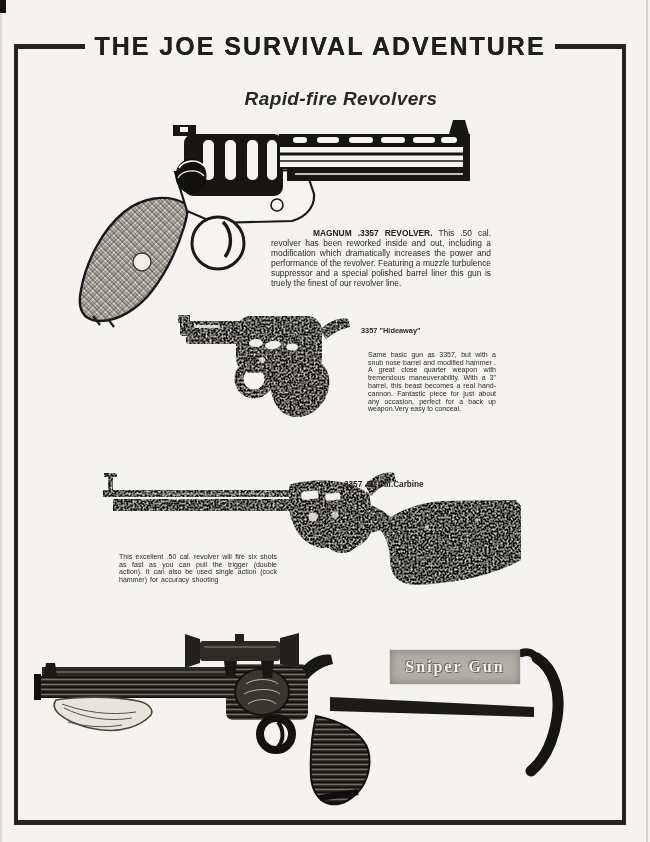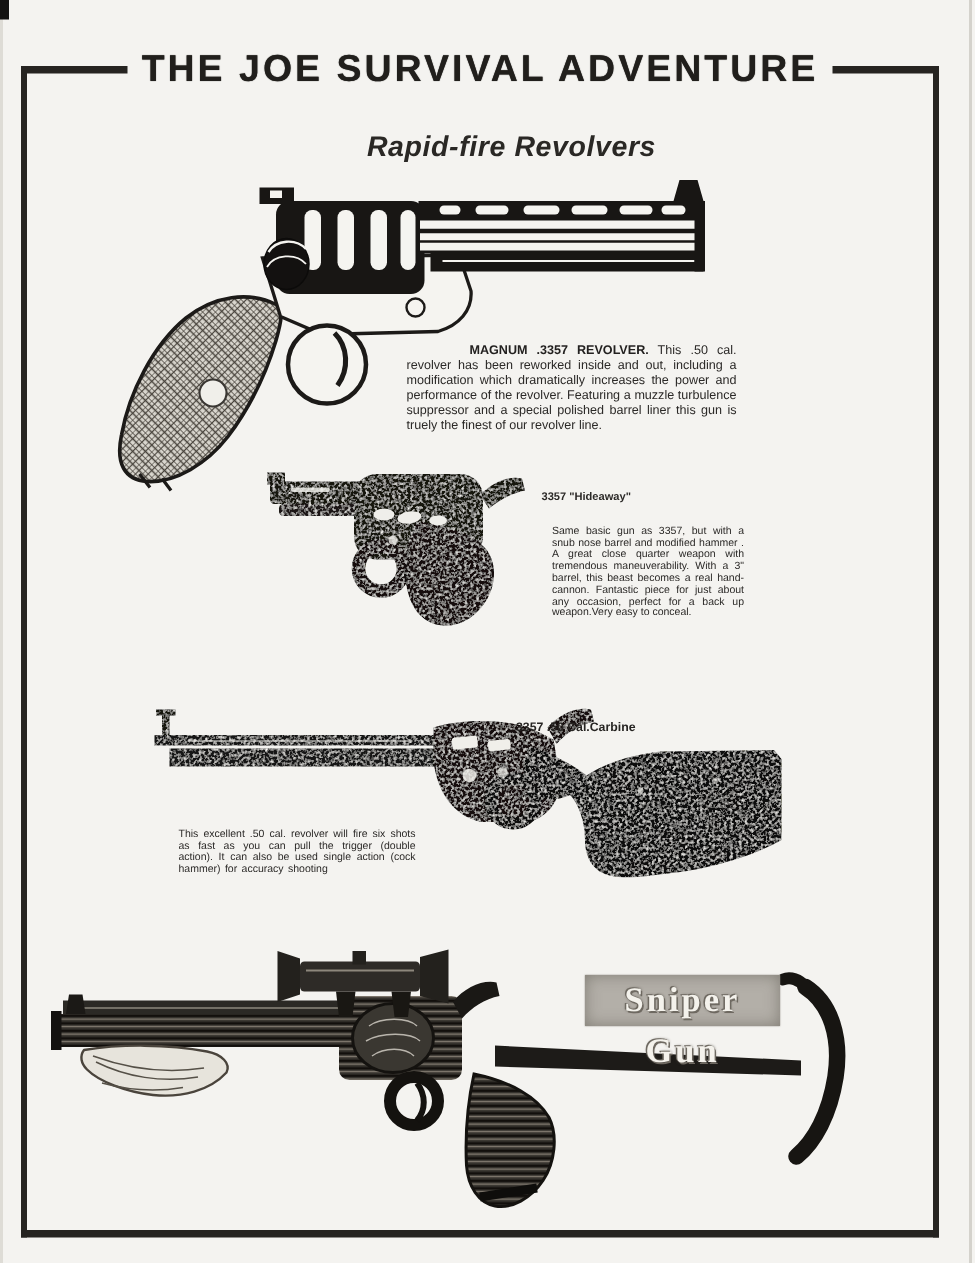--- a/index.html
+++ b/index.html
@@ -50,21 +50,21 @@
   .copy-hideaway{left:352px;top:327px;width:160px;font-size:7px;line-height:7.8px;}
   .copy-hideaway .copy-title{font-weight:bold;padding-left:9px;font-size:7.4px;}
   .copy-hideaway p{text-align:justify;}
   .copy-carbine-label{left:344px;top:480px;width:120px;font-size:8.2px;font-weight:bold;color:#262422;}
   .copy-carbine{left:103px;top:537px;width:190px;font-size:7px;line-height:7.5px;text-align:justify;word-spacing:1px;}
 
   .sniper-label{
     position:absolute;left:390px;top:650px;width:130px;height:34px;z-index:5;
     background:#b3afa8;box-shadow:inset 0 0 10px rgba(88,83,75,.55), 0 0 1px #8f8a82;
     color:#f4f2ec;font-family:"Liberation Serif",serif;font-weight:bold;
-    font-size:23px;line-height:34px;text-align:center;letter-spacing:2px;
+    font-size:16px;line-height:34px;text-align:center;letter-spacing:2px;
     text-shadow:1px 1px 0 #6e6961, -1px -1px 0 #6e6961, 0 0 2px #57524a;
   }
 </style>
 </head>
 <body>
 
 <div class="page">
 
   <div class="scan-edge-left"></div>
   <div class="scan-edge-right"></div>

